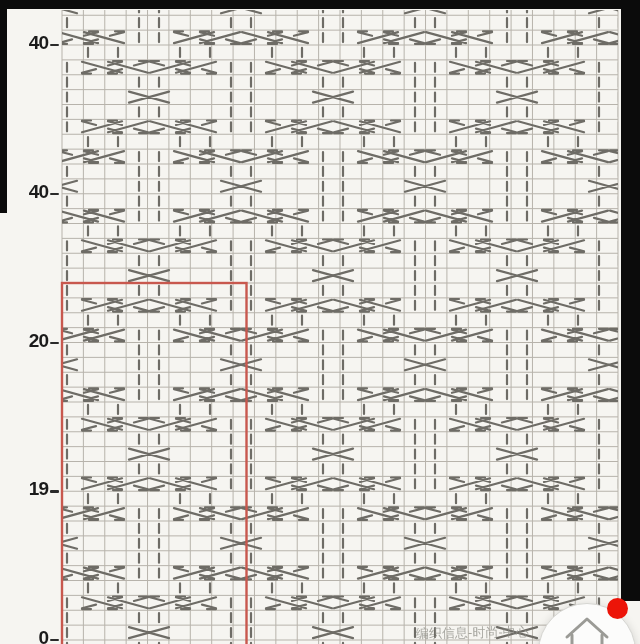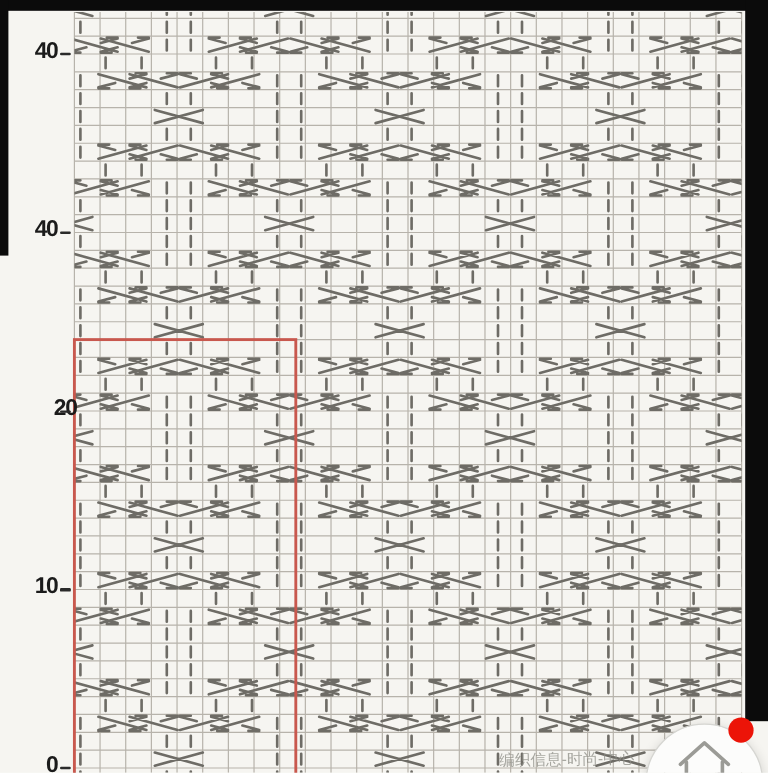--- a/index.html
+++ b/index.html
@@ -59,23 +59,23 @@
 
   <div class="bar" id="bar-top" style="left: 0px; top: 0px; width: 640px; height: 9px; background: rgb(11, 11, 11);"></div>
   <div class="bar" id="bar-left" style="left: 0px; top: 0px; width: 7px; height: 213px; background: rgb(11, 11, 11);"></div>
   <div class="bar" id="bar-right" style="left: 621px; top: 0px; width: 19px; height: 601px; background: rgb(11, 11, 11);"></div>
 
   <div id="row-axis">
       <span class="row-label" style="left: 14px; top: 32px; color: rgb(27, 27, 27);">40</span>
       <span class="row-tick" style="left: 50px; top: 44px; width: 9px;"></span>
       <span class="row-label" style="left: 14px; top: 180.75px; color: rgb(27, 27, 27);">40</span>
       <span class="row-tick" style="left: 50px; top: 192.75px; width: 9px;"></span>
-      <span class="row-label" style="left: 30px; top: 329.5px; color: rgb(27, 27, 27);">20</span>
+      <span class="row-label" style="left: 14px; top: 329.5px; color: rgb(27, 27, 27);">20</span>
       <span class="row-tick" style="left: 50px; top: 341.5px; width: 9px;"></span>
-      <span class="row-label" style="left: 14px; top: 478.25px; color: rgb(27, 27, 27);">10</span>
+      <span class="row-label" style="left: 14px; top: 478.25px; color: rgb(27, 27, 27);">19</span>
       <span class="row-tick" style="left: 50px; top: 490.25px; width: 9px;"></span>
       <span class="row-label" style="left: 14px; top: 627px; color: rgb(27, 27, 27);">0</span>
       <span class="row-tick" style="left: 50px; top: 639px; width: 9px;"></span>
     </div>
 
   <span class="watermark" style="left: 416px; top: 624px;">编织信息-时尚-中心</span>
 
   <div class="home-btn" style="left: 538px; top: 603px; width: 96px; height: 96px; color: rgb(155, 155, 150);">
     <svg width="52" height="48" viewBox="0 0 52 48">
       <path d="M6 24 L26 6 L46 24" fill="none" stroke="currentColor" stroke-width="3" stroke-linecap="round" stroke-linejoin="round"></path>

